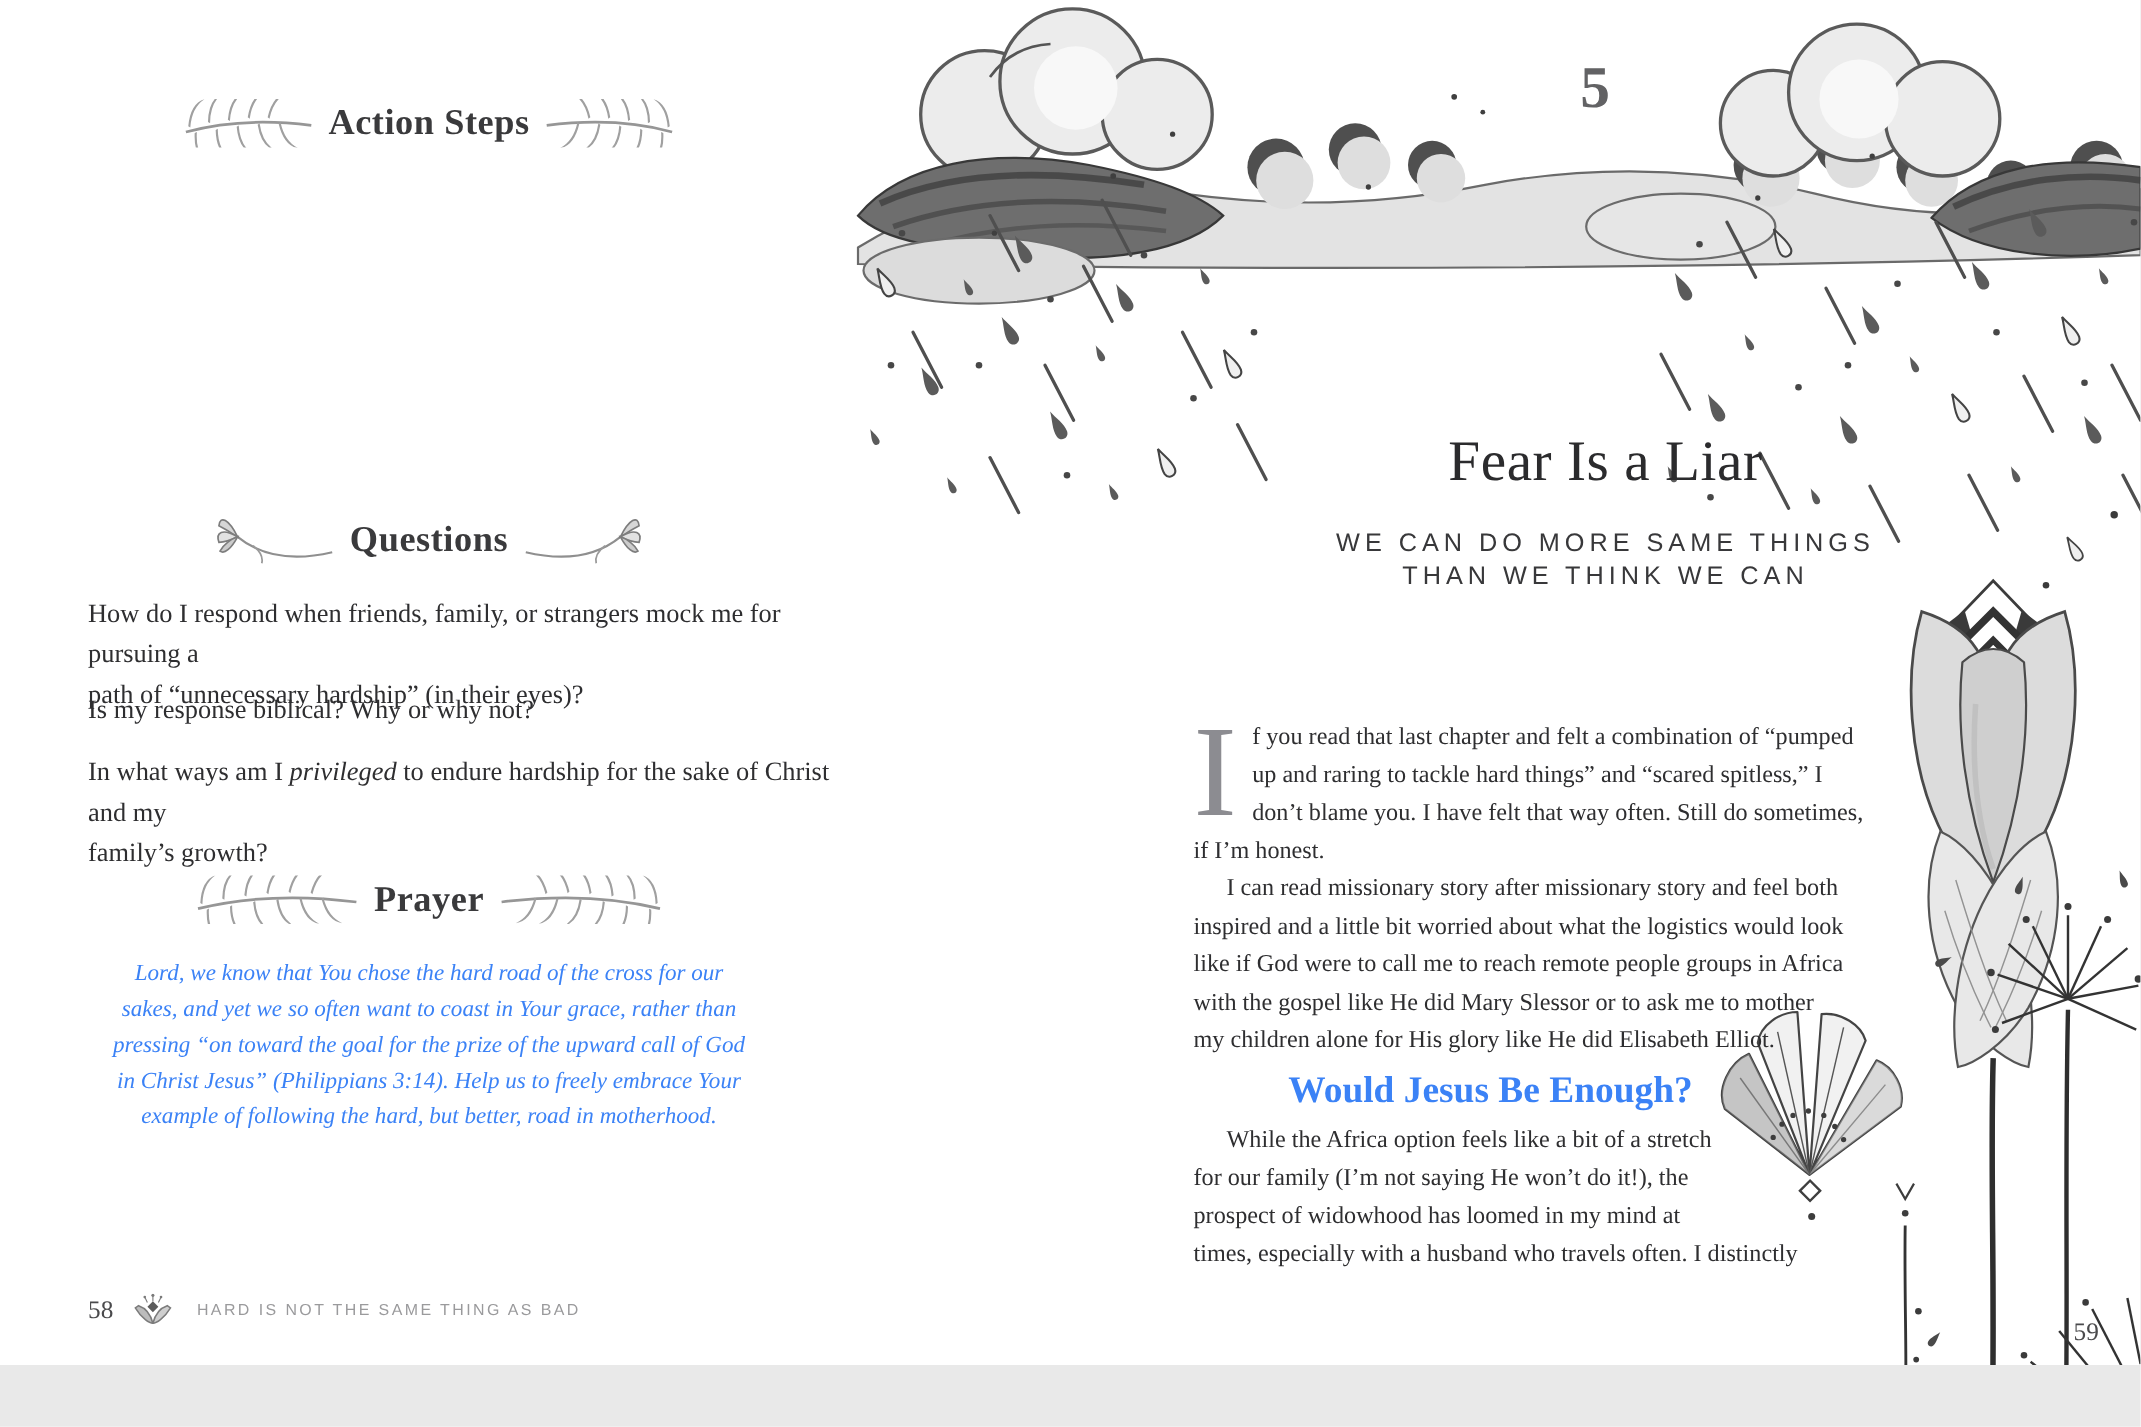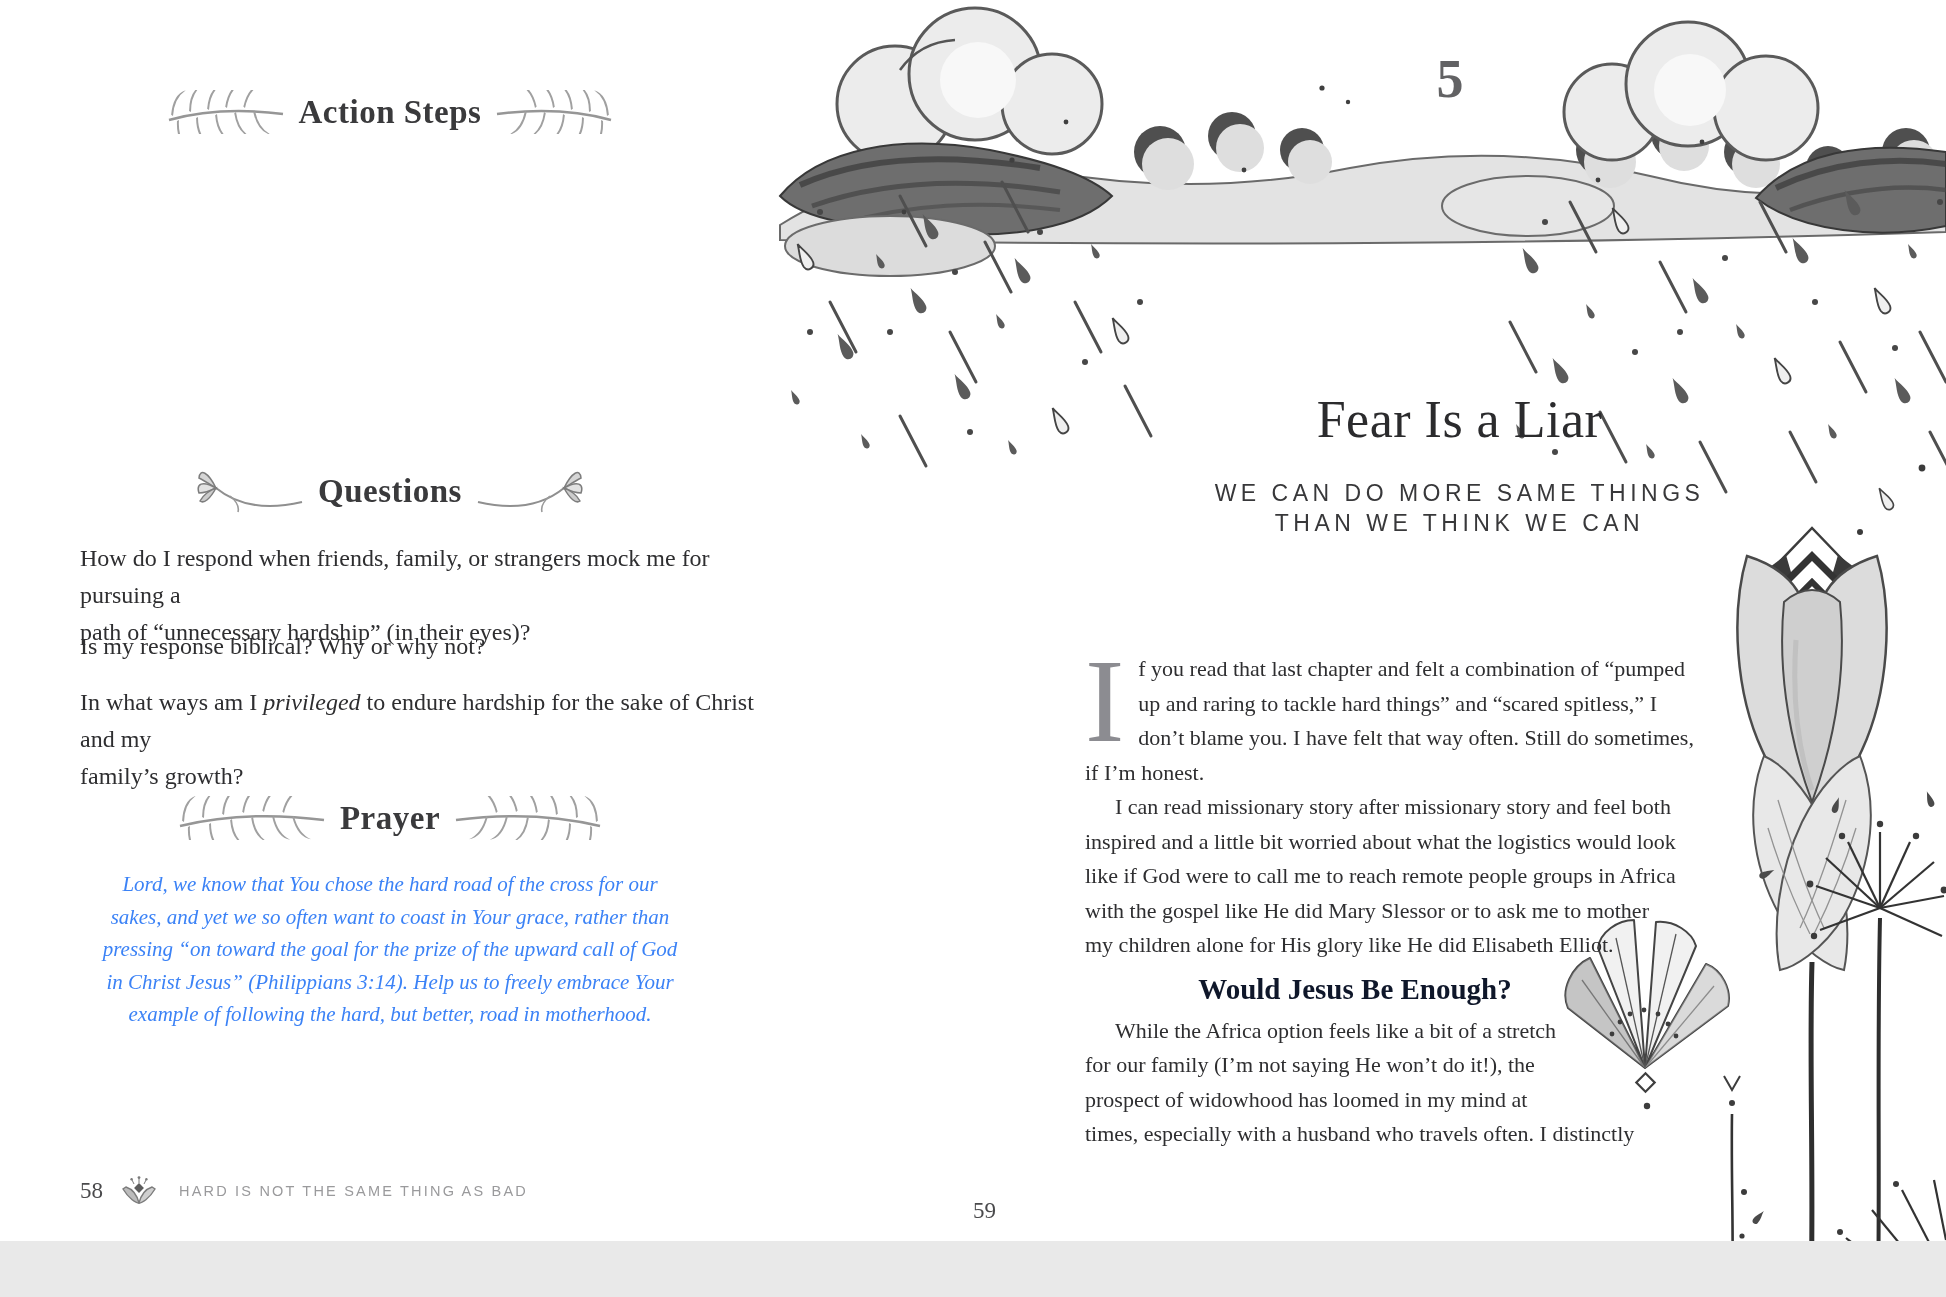--- a/index.html
+++ b/index.html
@@ -30,23 +30,23 @@
                font-size:54px;font-weight:bold;color:#626264;}
   .chapter-title{position:absolute;left:973px;top:390px;width:973px;margin:0;text-align:center;
                  font-size:52px;font-weight:normal;color:#2b2b2d;letter-spacing:.5px;}
   .chapter-subtitle{position:absolute;left:973px;top:478px;width:973px;text-align:center;
                     font-family:"Liberation Sans",sans-serif;font-size:23px;letter-spacing:4.5px;
                     line-height:30px;color:#38383a;white-space:pre-line;}
   .body-col{position:absolute;left:1085px;top:652px;width:662px;}
   .body-col p{margin:0;font-size:22px;line-height:34.5px;white-space:pre-line;}
   .dropcap{float:left;font-size:118px;line-height:92px;color:#8c8c91;margin:4px 14px 0 0;}
   .indent{text-indent:30px;}
-  .sub-head{margin:10px 0 8px 0;width:540px;text-align:center;font-size:29px;font-weight:bold;color:#0f172a;}
+  .sub-head{margin:10px 0 8px 0;width:540px;text-align:center;font-size:34px;font-weight:bold;color:#3b82f6;}
   .narrow{width:620px;}
-  .page-num-right{position:absolute;left:973px;top:1198px;width:935px;text-align:left;
+  .page-num-right{position:absolute;left:973px;top:1198px;width:935px;text-align:right;
                   font-size:23px;color:#4a4a4c;}
 </style>
 </head>
 <body>
 
 <div class="spread">
 
   <svg class="art" width="1946" height="1297" viewBox="0 0 1946 1297">
     <defs>
       <path id="rd" d="M0,-15 C1.5,-8 6,0 5,7 C4,13 -4,13 -5,7 C-6,0 -1.5,-8 0,-15 Z"></path>

